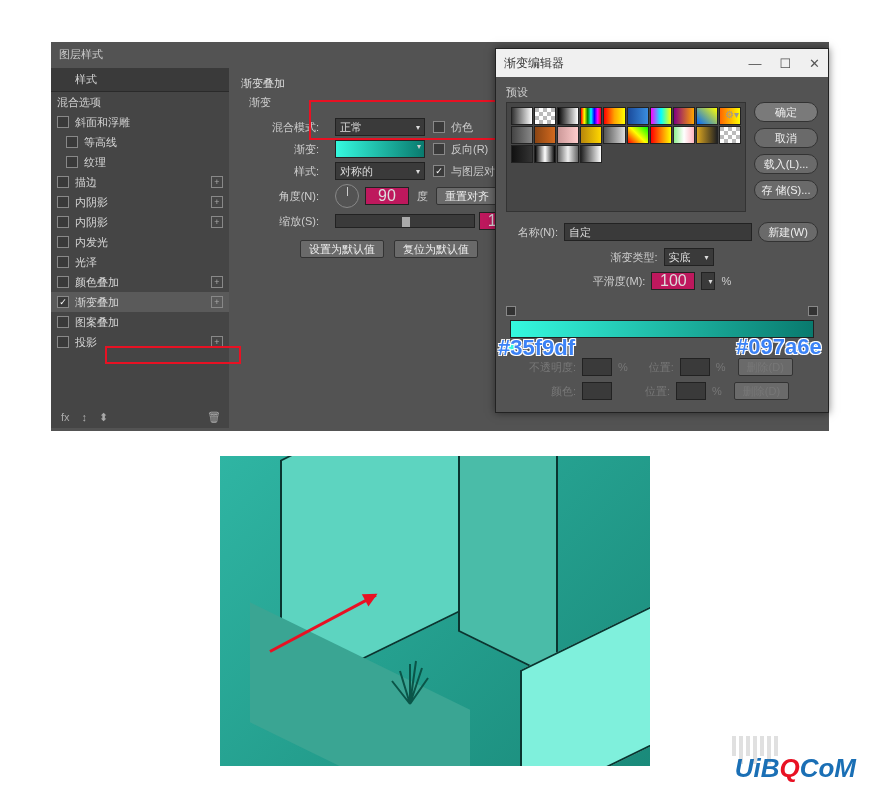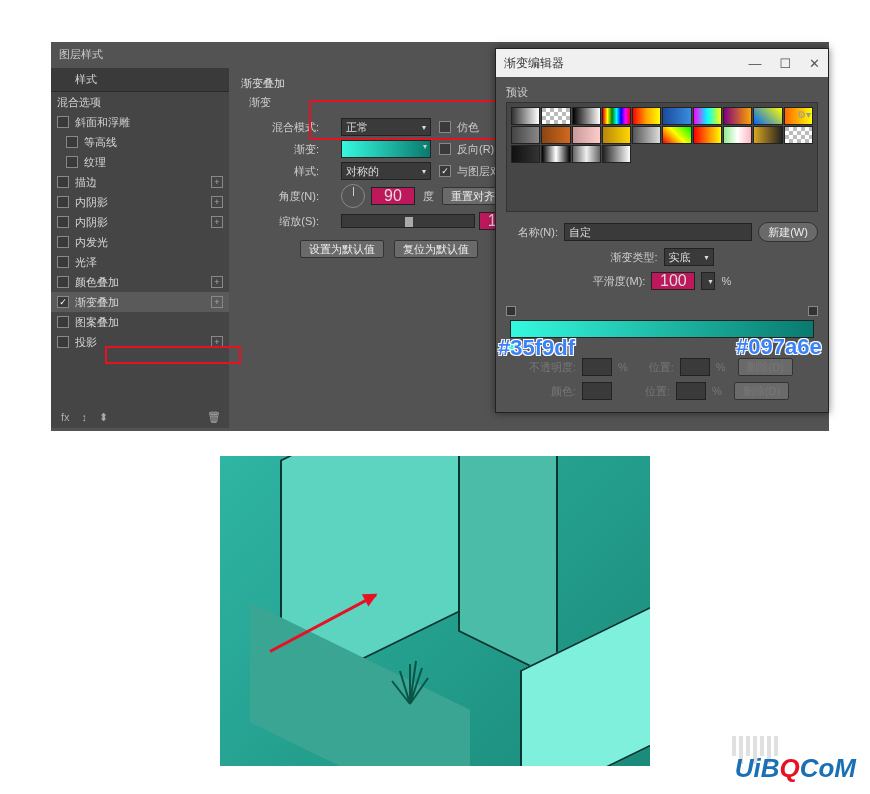--- a/index.html
+++ b/index.html
@@ -13,21 +13,21 @@
 .style-row.indent{padding-left:15px}
 .cb{width:12px;height:12px;border:1px solid #888;background:#3a3a3a;margin-right:6px;flex-shrink:0;display:flex;align-items:center;justify-content:center}
 .cb.checked::after{content:"✓";color:#fff;font-size:9px;line-height:1}
 .fx-icon{position:absolute;right:6px;width:12px;height:12px;border:1px solid #888;display:flex;align-items:center;justify-content:center;font-size:9px;color:#aaa}
 .style-row.active{background:#5a5a5a}
 .red-box1{position:absolute;border:2px solid #e81123;pointer-events:none}
 .settings-col{position:absolute;left:178px;top:26px;width:320px;height:360px;padding:8px 12px}
 .sect-title{font-size:11px;color:#ddd;margin-bottom:4px}
 .sect-sub{font-size:11px;color:#ccc;margin:2px 0 8px 8px}
 .frow{display:flex;align-items:center;margin:4px 0;font-size:11px;color:#ccc}
-.flabel{width:78px;text-align:right;margin-right:22px}
+.flabel{width:78px;text-align:right;margin-right:16px}
 .sel{background:#3a3a3a;border:1px solid #222;color:#ddd;height:18px;font-size:11px;padding:0 4px;display:flex;align-items:center;justify-content:space-between}
 .sel::after{content:"▾";margin-left:4px;font-size:8px}
 .slider{height:14px;background:#3a3a3a;border:1px solid #222;position:relative;flex:1;margin-right:4px}
 .slider-thumb{position:absolute;top:2px;width:8px;height:10px;background:#aaa}
 .num{width:44px;height:18px;background:#be185d;border:1px solid #222;color:#ddd;text-align:center;font-size:16px;line-height:16px}
 .grad-prev{width:90px;height:18px;background:linear-gradient(90deg,#35f9df,#097a6e);border:1px solid #222;position:relative}
 .grad-prev::after{content:"▾";position:absolute;right:3px;top:1px;color:#ccc;font-size:8px}
 .btn{background:#6a6a6a;border:1px solid #333;color:#eee;padding:1px 8px;font-size:11px;height:18px;display:inline-flex;align-items:center;border-radius:2px}
 .angle-dial{width:24px;height:24px;border:1px solid #888;border-radius:50%;position:relative;margin-right:6px}
 .angle-dial::after{content:"";position:absolute;left:50%;top:2px;width:1px;height:9px;background:#ccc}
@@ -226,20 +226,26 @@
             <div class="preset" style="background: linear-gradient(90deg, red, yellow);"></div>
             <div class="preset" style="background: linear-gradient(90deg, rgb(144, 238, 144), rgb(255, 255, 255), rgb(255, 182, 193));"></div>
             <div class="preset" style="background: linear-gradient(90deg, rgb(218, 165, 32), rgb(34, 34, 34));"></div>
             <div class="preset" style="background: repeating-conic-gradient(rgb(187, 187, 187) 0deg, rgb(187, 187, 187) 25%, rgb(255, 255, 255) 0deg, rgb(255, 255, 255) 50%) 0px center / 8px 8px;"></div>
             <div class="preset" style="background: linear-gradient(90deg, rgb(17, 17, 17), rgb(51, 51, 51));"></div>
             <div class="preset" style="background: linear-gradient(90deg, rgb(0, 0, 0), rgb(255, 255, 255), rgb(0, 0, 0));"></div>
             <div class="preset" style="background: linear-gradient(90deg, rgb(102, 102, 102), rgb(238, 238, 238), rgb(102, 102, 102));"></div>
             <div class="preset" style="background: linear-gradient(90deg, rgb(34, 34, 34), rgb(255, 255, 255));"></div>
           </div>
       </div>
+      <div class="ge-btns">
+        <div class="ge-btn" style="background:#7a7a7a">确定</div>
+        <div class="ge-btn">取消</div>
+        <div class="ge-btn">载入(L)...</div>
+        <div class="ge-btn">存 储(S)...</div>
+      </div>
     </div>
 
     <div class="ge-row" style="margin-top:10px">
       <span class="ge-label" style="width:52px">名称(N):</span>
       <input class="ge-input" style="flex: 1 1 0%;" value="自定">
       <div class="ge-btn" style="width:60px;border-radius:10px">新建(W)</div>
     </div>
     <div class="ge-row" style="justify-content:center">
       <span class="ge-label">渐变类型:</span>
       <div class="sel" style="width:50px">

